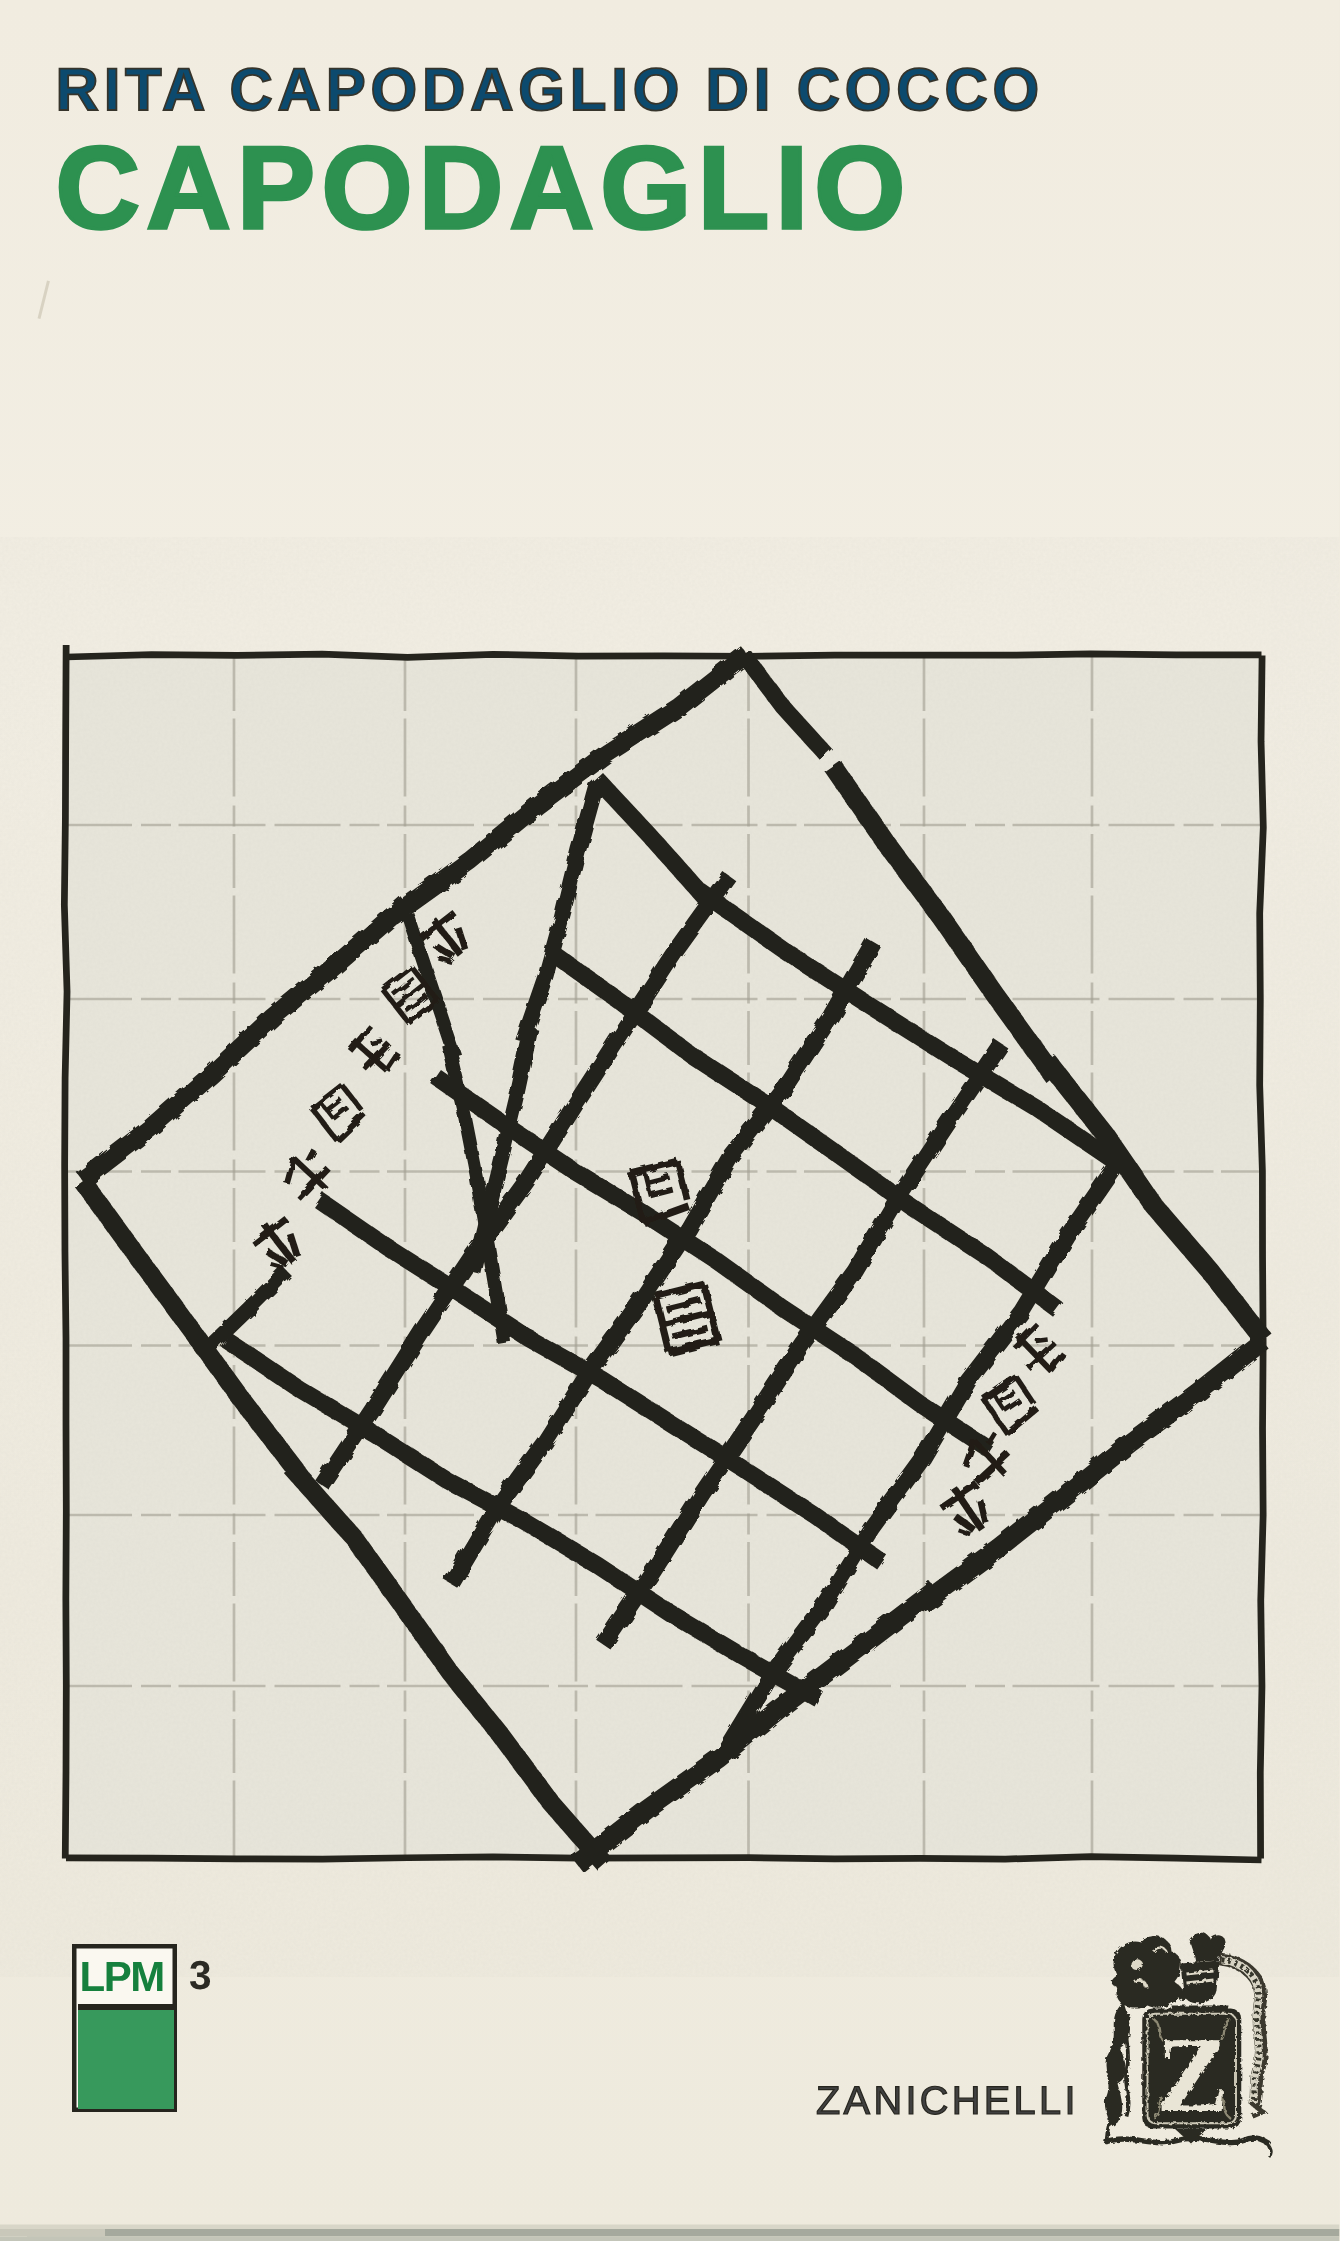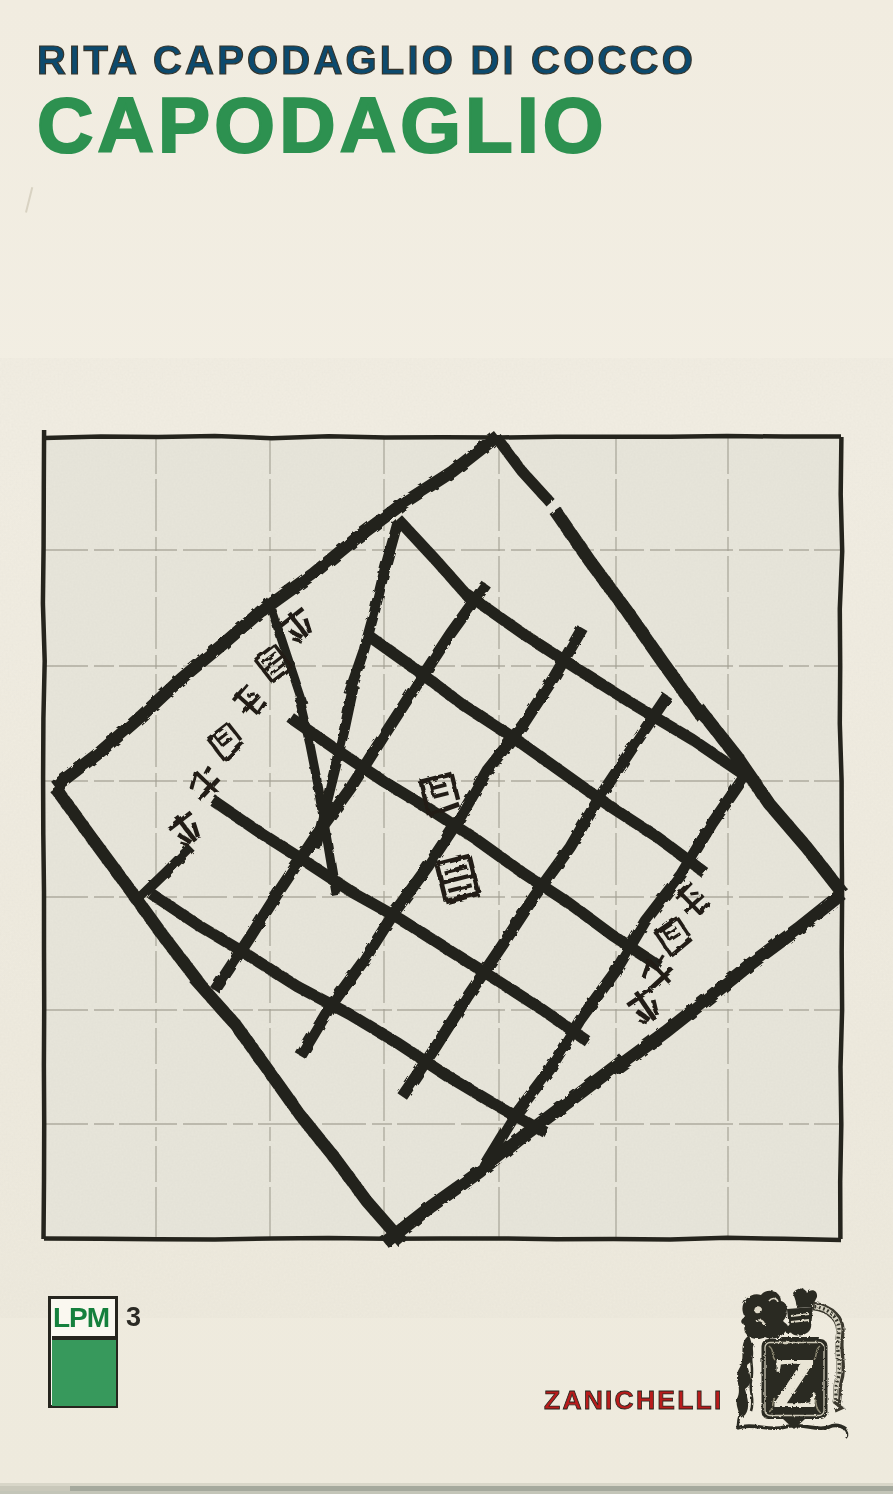--- a/index.html
+++ b/index.html
@@ -183,21 +183,21 @@
 <div class="abs" style="left:48px;top:1296px;width:64px;height:106px;border:3.5px solid #26251e;background:#faf8f0;"></div>
 
 <div class="abs" style="left:53px;top:1302px;font-size:28px;font-weight:bold;color:#15803d;letter-spacing:-1px;">LPM</div>
 
 <div class="abs" style="left:51.5px;top:1336px;width:64px;height:3.5px;background:#26251e;"></div>
 
 <div class="abs" style="left:51.5px;top:1339.5px;width:64px;height:66px;background:#37995c;"></div>
 
 <div class="abs" style="left:126px;top:1302px;font-size:27px;font-weight:bold;color:#2b2a24;">3</div>
 
-<div class="abs" style="left:544px;top:1385px;font-size:26.5px;font-weight:bold;color:#b91c1c;letter-spacing:2.2px;-webkit-text-stroke:0.8px #26251e;">ZANICHELLI</div>
+<div class="abs" style="left:544px;top:1385px;font-size:26.5px;font-weight:normal;color:#404040;letter-spacing:2.2px;-webkit-text-stroke:0.8px #26251e;">ZANICHELLI</div>
 
 <svg class="abs" style="left:725px;top:1280px" width="145" height="170" viewBox="0 0 145 170">
   <defs>
     <filter id="rough">
         <feTurbulence type="fractalNoise" baseFrequency="0.35" numOctaves="2" result="n"></feTurbulence>
     <feDisplacementMap in="SourceGraphic" in2="n" scale="3"></feDisplacementMap>
       </filter>
   </defs>
   <g filter="url(#rough)">
 

